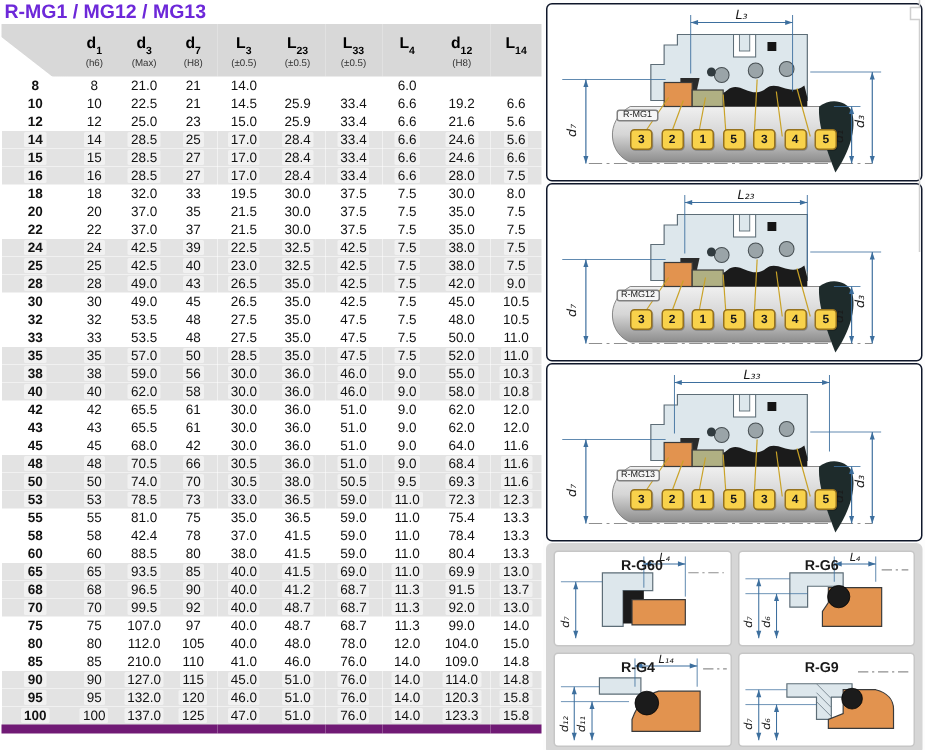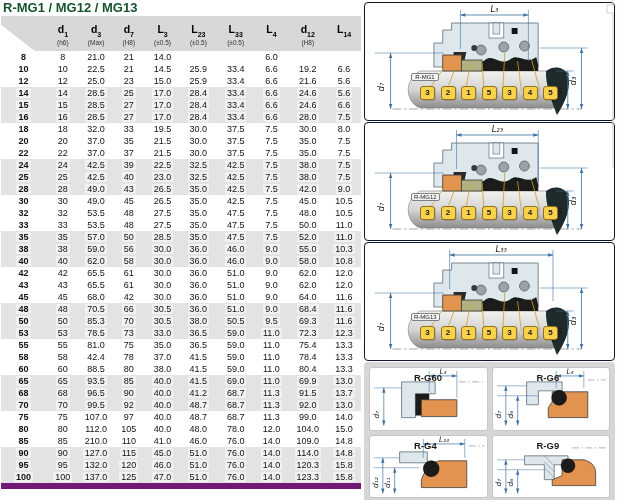--- a/index.html
+++ b/index.html
@@ -1,19 +1,19 @@
 <!DOCTYPE html>
 <html style="--header-bg: #d8d8d8; --stripe: #e3e3e3; --panel-bg: #d6d6d6; --housing: #dde7ec; --elastomer: #1b1b1b; --seat-orange: #e2934f; --face-olive: #b0b083; --badge-fill: #f8d24b; --badge-border: #96721e; --leader: #c9a227; --dim: #3d6f9e; --drop: #1e2b2b;"><head>
 <meta charset="utf-8">
 <style>
   html,body{margin:0;padding:0;}
   body{width:617px;height:500px;position:relative;background:#ffffff;overflow:hidden;
        font-family:"Liberation Sans",sans-serif;}
   .left{position:absolute;left:0;top:0;width:362px;}
-  .page-title{font-size:13px;font-weight:bold;color:#14532d;height:14px;line-height:14px;padding:1px 0 1px 3px;}
+  .page-title{font-size:13px;font-weight:bold;color:#6d28d9;height:14px;line-height:14px;padding:1px 0 1px 3px;}
   table.dim{border-collapse:collapse;table-layout:fixed;width:360px;margin-left:1px;}
   thead th{background:var(--header-bg);font-weight:bold;text-align:center;vertical-align:top;
            height:31px;padding:3px 0 1px;}
   thead th:first-child{background:linear-gradient(to left bottom,var(--header-bg) 62%,#ffffff 63%);}
   .h-main{font-size:10.5px;font-weight:bold;}
   sub.h-sub{font-size:7px;font-weight:bold;}
   .h-note{font-size:6.5px;font-weight:normal;color:#333;margin-top:1px;}
   tbody td{font-size:9px;text-align:center;height:12px;line-height:12px;padding:0;color:#111;
            white-space:nowrap;overflow:hidden;}
   tbody td:first-child{font-weight:bold;}
@@ -336,21 +336,21 @@
           <td><span class="val">30.5</span></td>
           <td><span class="val">36.0</span></td>
           <td><span class="val">51.0</span></td>
           <td><span class="val">9.0</span></td>
           <td><span class="val">68.4</span></td>
           <td><span class="val">11.6</span></td>
         </tr>
         <tr class="stripe">
           <td><span class="val">50</span></td>
           <td><span class="val">50</span></td>
-          <td><span class="val">85.3</span></td>
+          <td><span class="val">74.0</span></td>
           <td><span class="val">70</span></td>
           <td><span class="val">30.5</span></td>
           <td><span class="val">38.0</span></td>
           <td><span class="val">50.5</span></td>
           <td><span class="val">9.5</span></td>
           <td><span class="val">69.3</span></td>
           <td><span class="val">11.6</span></td>
         </tr>
         <tr class="stripe">
           <td><span class="val">53</span></td>

